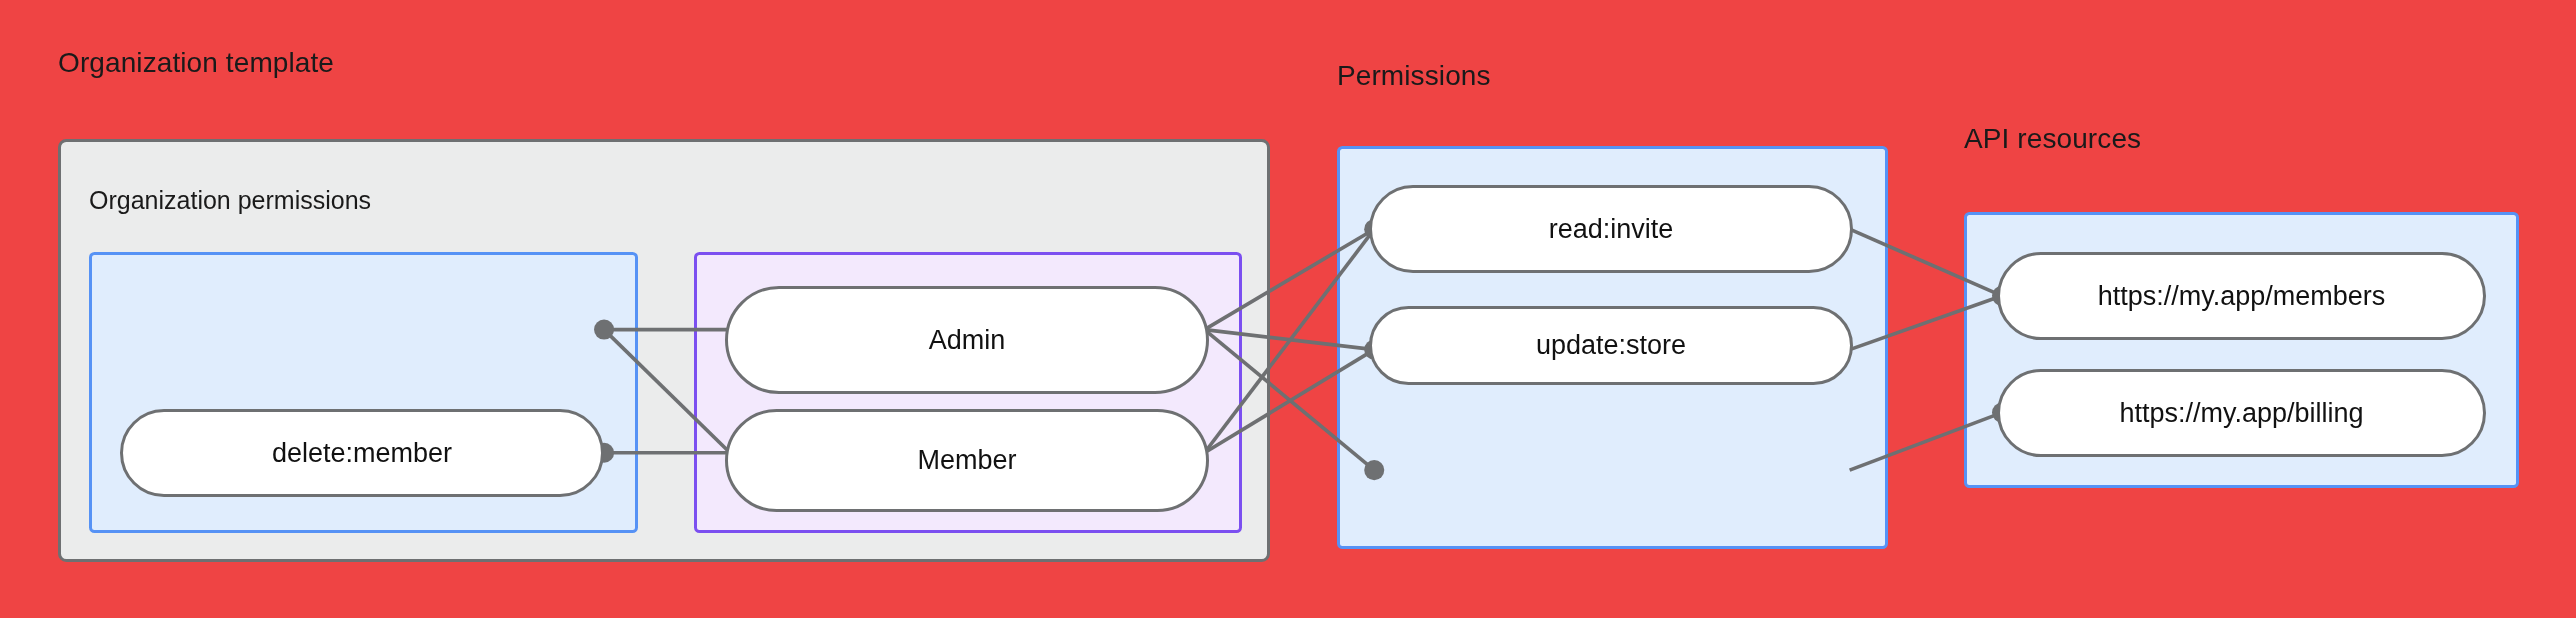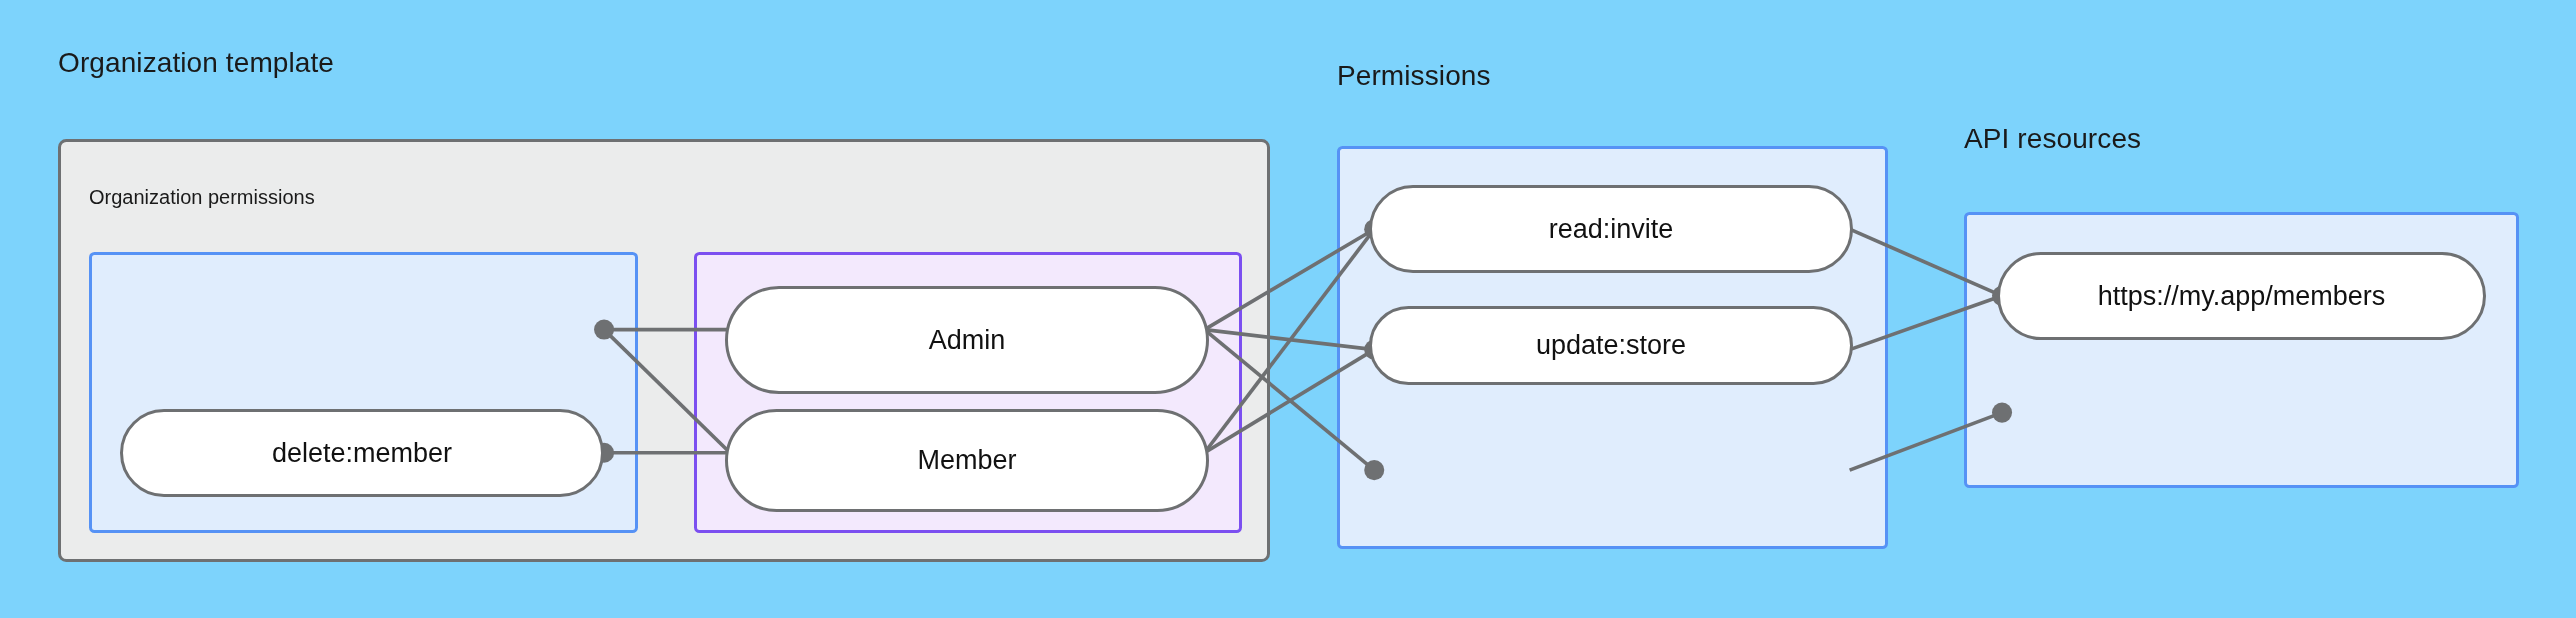--- a/index.html
+++ b/index.html
@@ -10,42 +10,42 @@
   body {
     width: 2576px;
     height: 619px;
     font-family: "Liberation Sans", sans-serif;
     position: relative;
     overflow: hidden;
   }
   #stage {
     position: absolute;
     inset: 0;
-    background: #7dd3fc;
+    background: #ef4444;
   }
   
   .group-title {
     position: absolute;
     font-size: 28px;
     color: #1a1a1a;
     font-weight: 400;
     white-space: nowrap;
     letter-spacing: 0.1px;
   }
   
   .template-box {
     position: absolute;
     border: 3.7px solid #6e7072;
     border-radius: 8.2px;
     background: #ebecec;
     box-sizing: border-box;
   }
   .section-title {
     position: absolute;
-    font-size: 20px;
+    font-size: 25px;
     color: #1a1a1a;
     white-space: nowrap;
   }
   
   .inner-box {
     position: absolute;
     border-width: 3.7px;
     border-style: solid;
     border-radius: 5.5px;
     box-sizing: border-box;
@@ -142,15 +142,16 @@
 
   <div class="node" style="left:725px; top:409px; width:484px; height:103px;">Member</div>
 
   <div class="node" style="left:1369px; top:185px; width:484px; height:88px;">read:invite</div>
 
   <div class="node" style="left:1369px; top:306px; width:484px; height:79px;">update:store</div>
 
 
   <div class="node" style="left:1997px; top:252px; width:489px; height:88px;">https://my.app/members</div>
 
+  <div class="node" style="left:1997px; top:369px; width:489px; height:88px;">https://my.app/billing</div>
 
 </div>
 
 
 </body></html>

